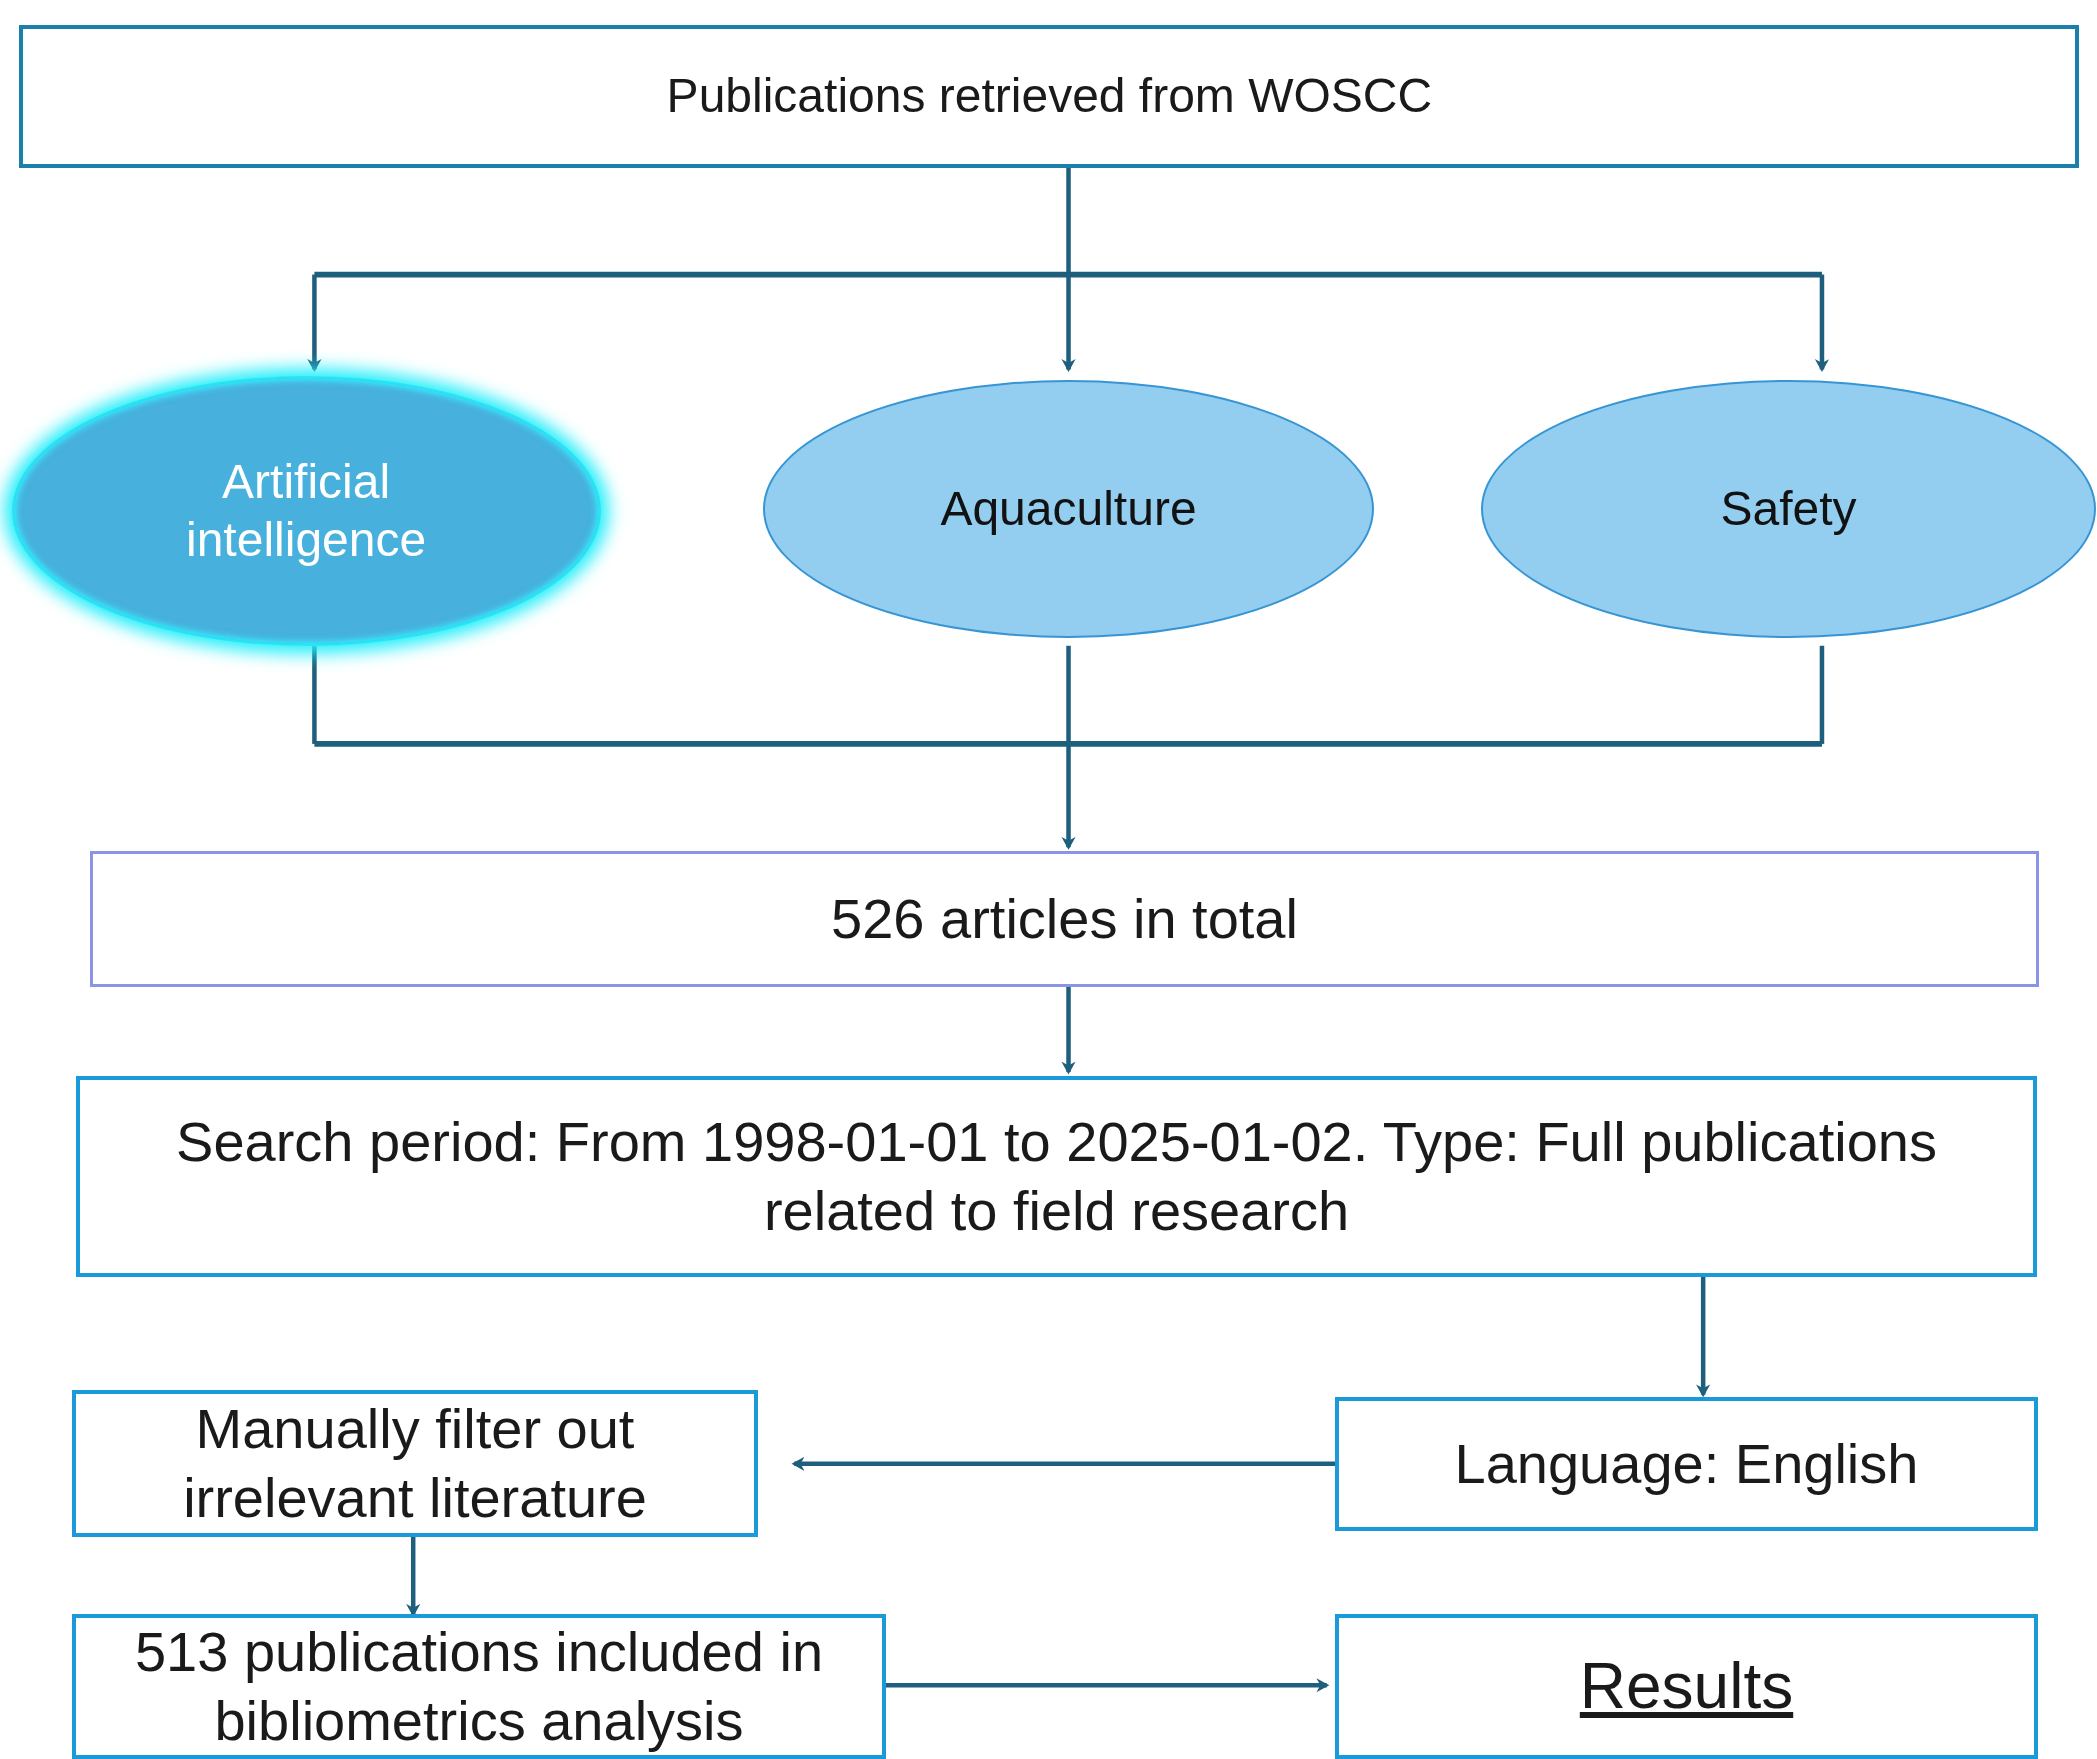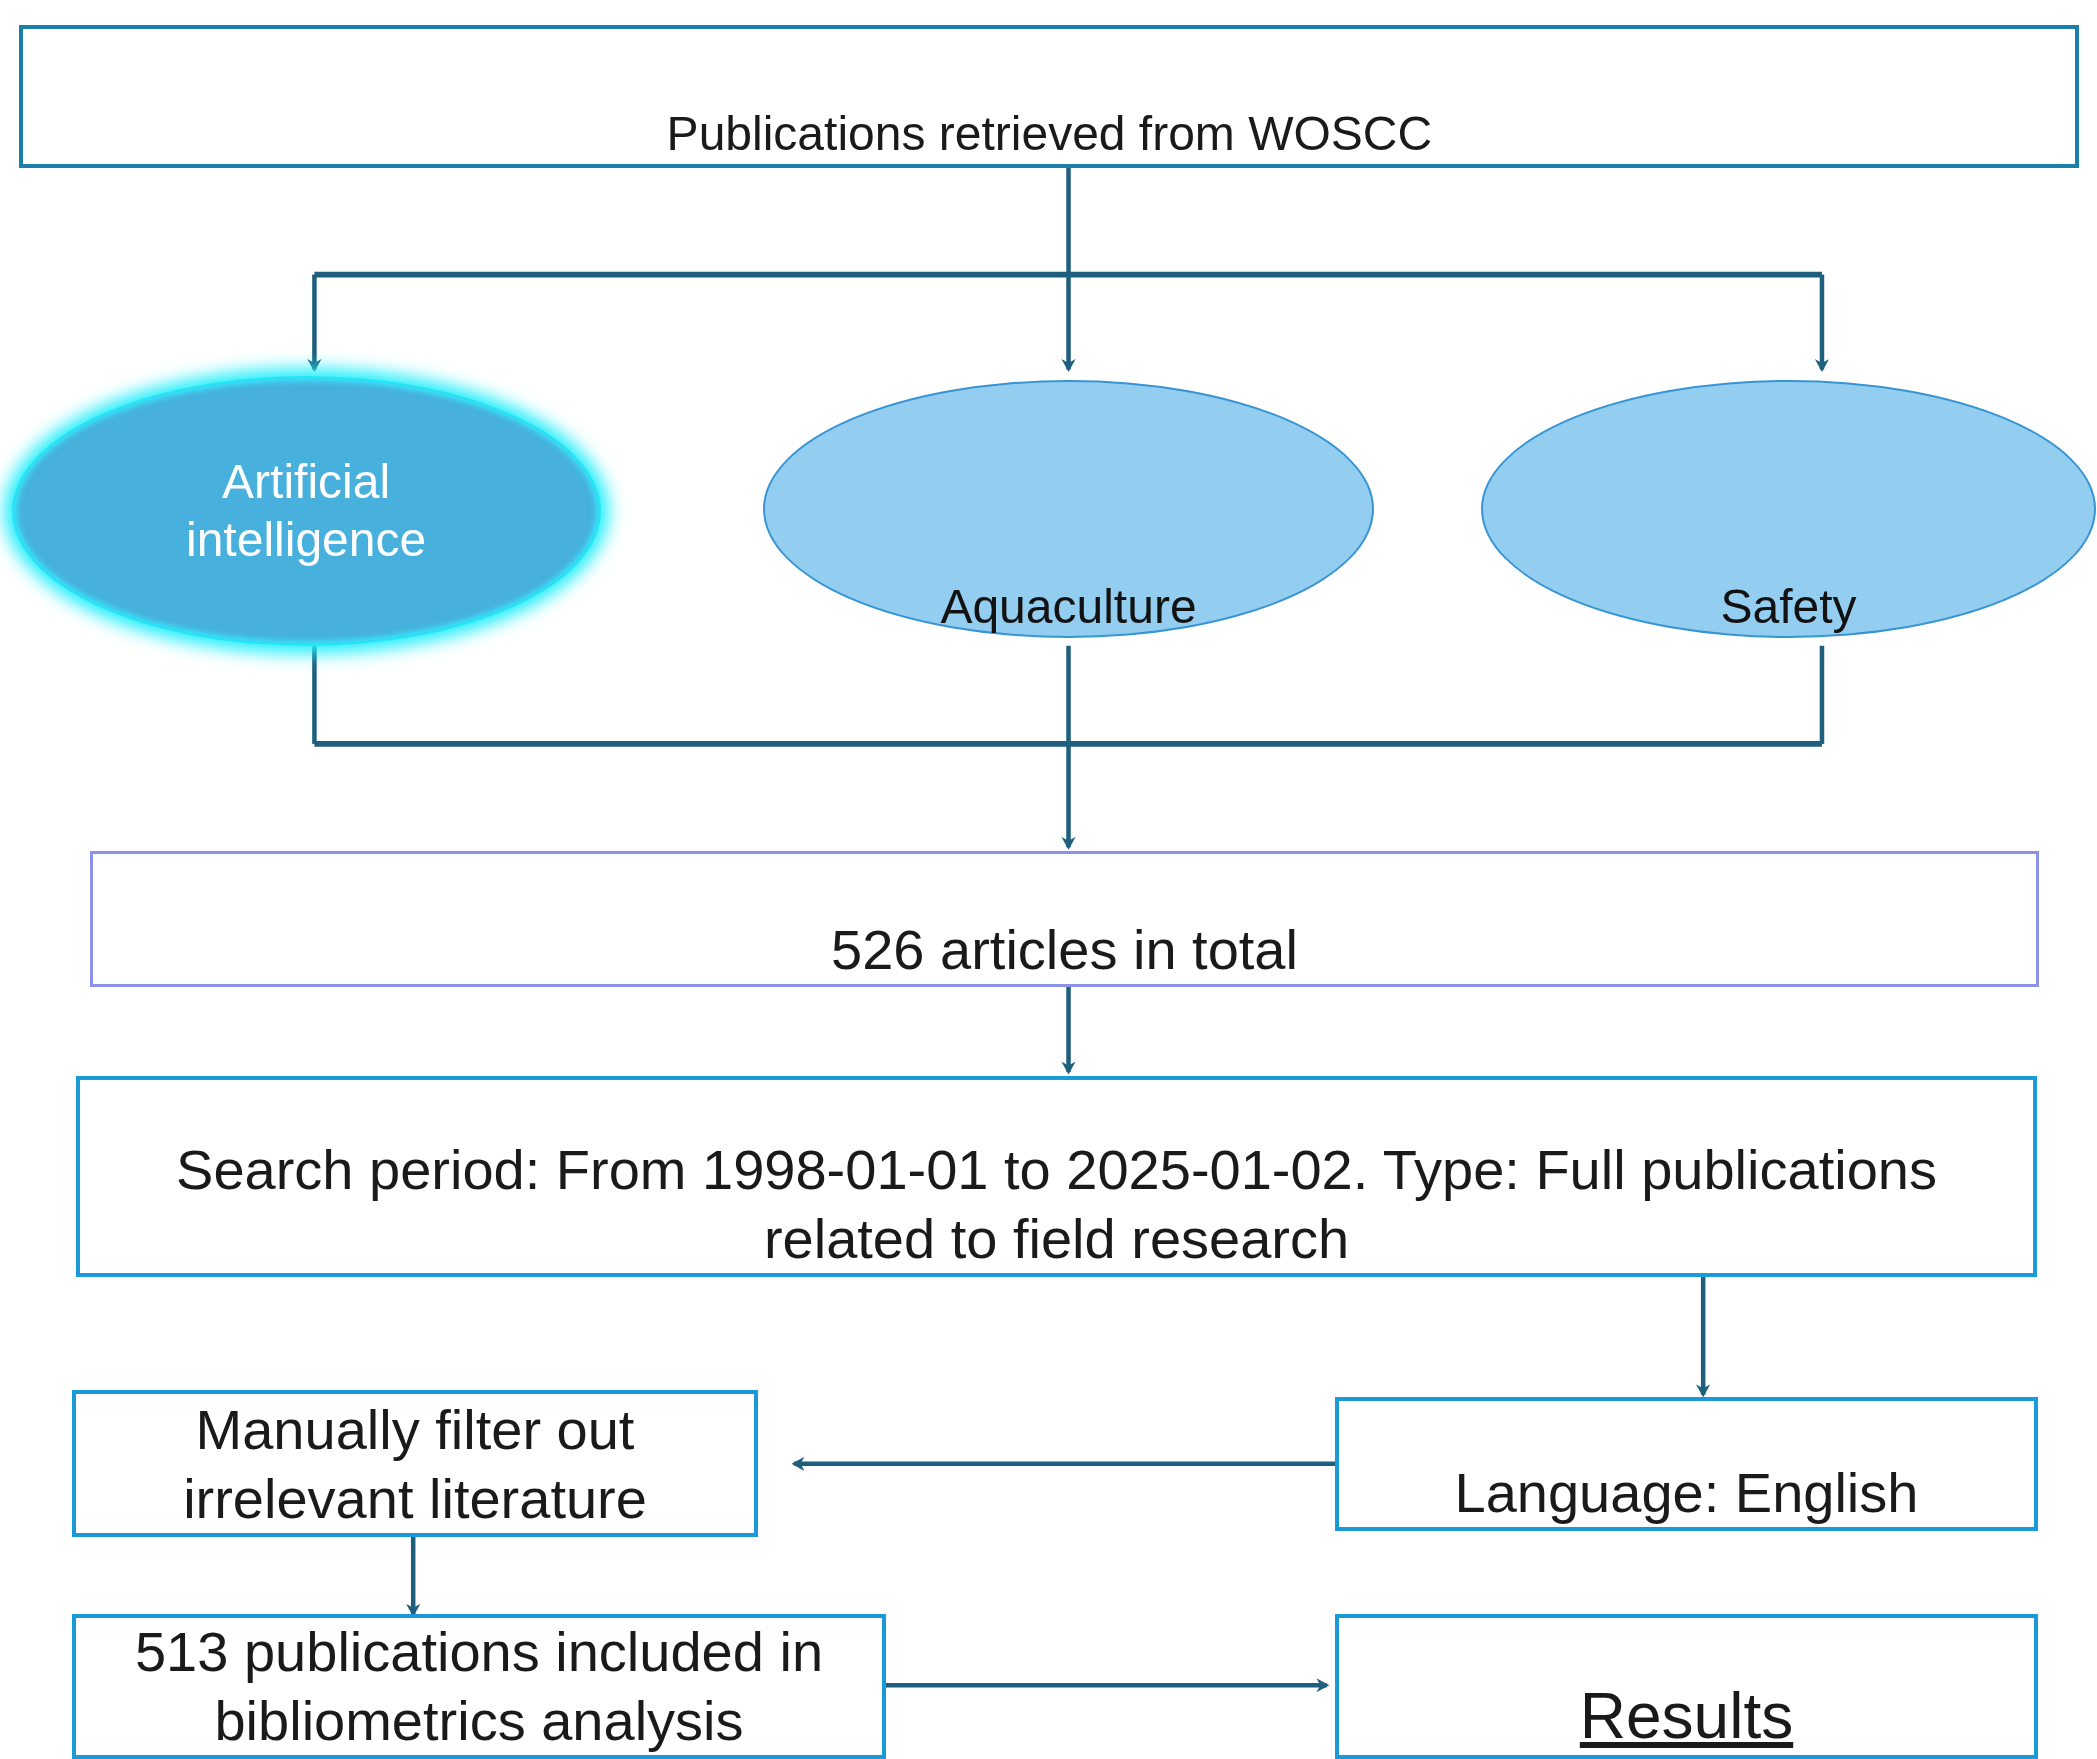--- a/index.html
+++ b/index.html
@@ -18,21 +18,21 @@
   .svg-layer {
     position: absolute;
     inset: 0;
     width: 2097px;
     height: 1759px;
   }
   .node {
     position: absolute;
     box-sizing: border-box;
     display: flex;
-    align-items: flex-end;
+    align-items: center;
     justify-content: center;
     text-align: center;
     color: #1a1a1a;
     line-height: 1.22;
   }
   .box {
     background: #ffffff;
   }
   .box-teal   { border: 4.5px solid #1b7fab; }
   .box-blue   { border: 4.5px solid #1a9ad9; }
@@ -45,21 +45,20 @@
     align-items: center;
     justify-content: center;
     text-align: center;
     line-height: 1.2;
     box-sizing: border-box;
   }
   .ellipse-light {
     background: #93cef0;
     border: 2.6px solid #3795d4;
     color: #121212;
-    align-items: flex-end;
   }
   .ellipse-accent {
     background: #47b0dd;
     border: 2.6px solid #22e8f5;
     color: #ffffff;
     box-shadow: 0 0 17px 7.7px #23eefa, 0 0 6.5px 2.6px #36ecff inset;
   }
   .t-44 { font-size: 48px; }
   .t-40 { font-size: 56px; }
   .t-results { font-size: 64px; text-decoration: underline; }

